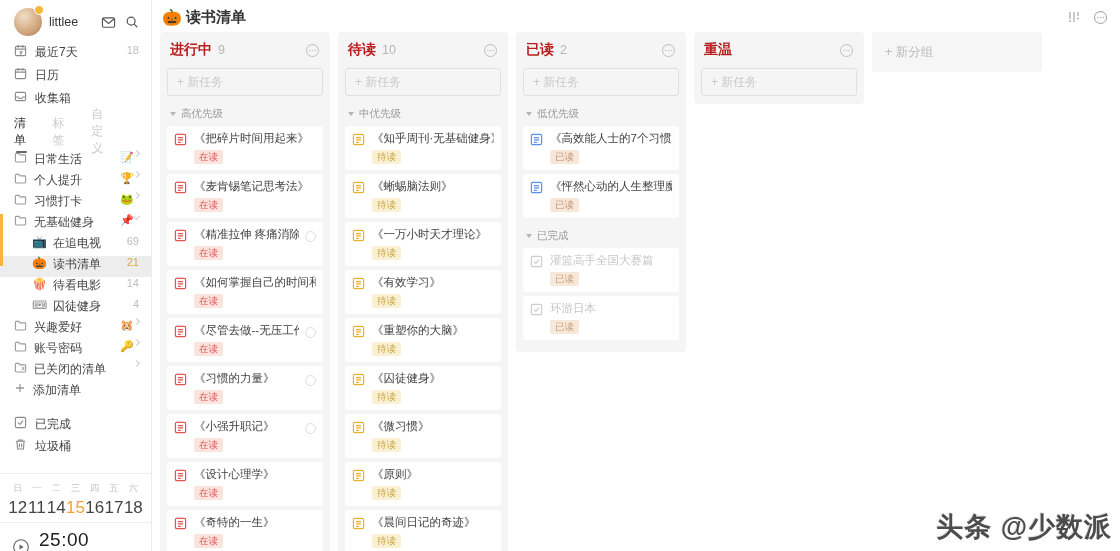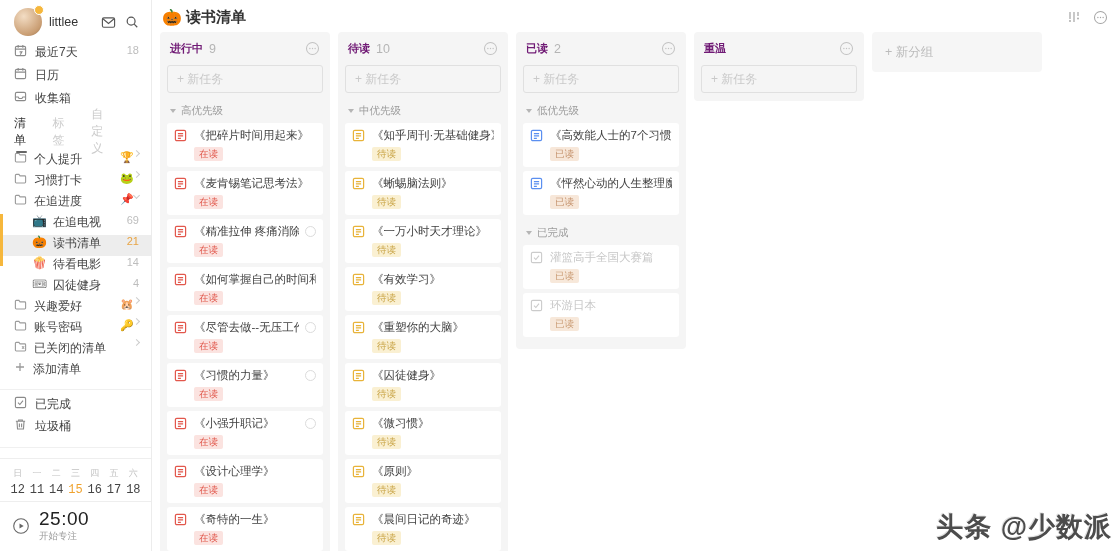--- a/index.html
+++ b/index.html
@@ -46,21 +46,21 @@
   .chev.right { transform:rotate(-45deg); }
   .chev.down  { transform:rotate(45deg); }
 
   .divider { height:1px; background:#f0f0f0; margin:7px 0 6px; }
 
   .partial-row { height:6px; overflow:hidden; padding:0 12px 0 14px; color:#9b9b9b; display:flex; }
 
   .cal-panel { margin-top:auto; border-top:1px solid #eee; padding:8px 8px 4px; }
   .cal-grid { display:grid; grid-template-columns:repeat(7,1fr); row-gap:3px; text-align:center; }
   .wk { font-size:9px; color:#c2c2c2; }
-  .day { font-size:12px; color:#444; cursor:pointer;font-family:Liberation Mono, monospace; }
+  .day { font-size:17px; color:#444; cursor:pointer; }
   .day.active { color:#f0a32f; }
   .dot { width:2px; height:2px; border-radius:50%; background:#ddd; margin:1px auto 0; }
 
   .timer { border-top:1px solid #eee; padding:7px 12px 8px; display:flex; align-items:center; }
   .timer .icn { margin-right:9px; display:flex; cursor:pointer; }
   .timer-time { font-size:19px; color:#222; line-height:19px; letter-spacing:0.5px; }
   .timer-label { font-size:9.5px; color:#9b9b9b; margin-top:2px; }
 
   .edge-strip { position:absolute; left:0; top:214px; width:3px; height:52px; background:#f6b73c; z-index:5; }
 
@@ -69,30 +69,30 @@
   .main-header { display:flex; align-items:center; padding:8px 12px 4px 10px; height:30px; }
   .page-emoji { font-size:16px; margin-right:4px; }
   .page-title { font-size:15px; font-weight:bold; color:#333; }
   .header-icons { margin-left:auto; display:flex; gap:12px; align-items:center; }
   .header-icons .icn { cursor:pointer; display:flex; }
 
   .board { display:flex; align-items:flex-start; padding:2px 8px 0; height:521px; overflow:hidden; }
   .column { width:170px; flex-shrink:0; background:#f5f5f5; border-radius:4px;
     padding:9px 7px 8px; margin-right:8px; }
   .col-head { display:flex; align-items:center; padding:0 3px; }
-  .col-name { font-size:11px; font-weight:bold; color:#701a75; }
+  .col-name { font-size:14px; font-weight:bold; color:#b91c1c; }
   .col-count { font-size:12.5px; color:#b5b5b5; margin-left:6px; }
   .col-more { margin-left:auto; display:flex; cursor:pointer; }
   .add-task { margin-top:9px; height:28px; border:1px solid #e0e0e0; border-radius:3px;
     display:flex; align-items:center; padding:0 9px; color:#c9c9c9; font-size:12px; cursor:text; background:transparent; }
   .section-head { display:flex; align-items:center; margin:11px 3px 5px; font-size:10.5px; color:#9b9b9b; cursor:pointer; }
   .tri { width:0; height:0; border-left:3.5px solid transparent; border-right:3.5px solid transparent;
     border-top:4.5px solid #b5b5b5; margin-right:5px; }
   .card { background:#fff; border-radius:3px; padding:5px 7px 6px; margin-bottom:4px; cursor:pointer; }
-  .card-row { display:flex; align-items:center; }
+  .card-row { display:flex; align-items:flex-end; }
   .card-row .icn { display:flex; margin-right:7px; flex-shrink:0; }
   .card-title { font-size:11.5px; color:#3f3f3f; flex:1; white-space:nowrap; overflow:hidden; }
   .ring { width:11px; height:11px; border:1.5px solid #dcdcdc; border-radius:50%; margin-left:6px; flex-shrink:0; }
   .tag { display:inline-block; margin:4px 0 0 20px; font-size:9.5px; line-height:14px;
     padding:0 5px; border-radius:2px; }
   .card.done .card-title { color:#c7c7c7; }
 
   .add-group { width:170px; height:40px; background:#f6f6f6; border-radius:4px;
     display:flex; align-items:center; padding:0 13px; color:#bbb; font-size:12.5px; cursor:pointer; flex-shrink:0; }
 
@@ -166,41 +166,51 @@
         <span class="tab">自定义</span>
       </div>
 
     <div class="lists" id="lists">
         <div class="list-row ">
           <span class="icn">
             <svg width="13" height="13" viewBox="0 0 14 14" fill="none" stroke="currentColor" stroke-width="1.2">
               <path d="M1.5 3.6a1 1 0 0 1 1-1h2.8L6.5 4.2h5a1 1 0 0 1 1 1v5.6a1 1 0 0 1-1 1h-9a1 1 0 0 1-1-1z"></path>
             </svg>
           </span>
+          <span class="lbl">日常生活</span>
+          <span class="emoji-post">📝</span>
+          <span class="chev right" style="margin-left: auto;"></span>
+        </div>
+        <div class="list-row ">
+          <span class="icn">
+            <svg width="13" height="13" viewBox="0 0 14 14" fill="none" stroke="currentColor" stroke-width="1.2">
+              <path d="M1.5 3.6a1 1 0 0 1 1-1h2.8L6.5 4.2h5a1 1 0 0 1 1 1v5.6a1 1 0 0 1-1 1h-9a1 1 0 0 1-1-1z"></path>
+            </svg>
+          </span>
           <span class="lbl">个人提升</span>
           <span class="emoji-post">🏆</span>
           <span class="chev right" style="margin-left: auto;"></span>
         </div>
         <div class="list-row ">
           <span class="icn">
             <svg width="13" height="13" viewBox="0 0 14 14" fill="none" stroke="currentColor" stroke-width="1.2">
               <path d="M1.5 3.6a1 1 0 0 1 1-1h2.8L6.5 4.2h5a1 1 0 0 1 1 1v5.6a1 1 0 0 1-1 1h-9a1 1 0 0 1-1-1z"></path>
             </svg>
           </span>
           <span class="lbl">习惯打卡</span>
           <span class="emoji-post">🐸</span>
           <span class="chev right" style="margin-left: auto;"></span>
         </div>
         <div class="list-row ">
           <span class="icn">
             <svg width="13" height="13" viewBox="0 0 14 14" fill="none" stroke="currentColor" stroke-width="1.2">
               <path d="M1.5 3.6a1 1 0 0 1 1-1h2.8L6.5 4.2h5a1 1 0 0 1 1 1v5.6a1 1 0 0 1-1 1h-9a1 1 0 0 1-1-1z"></path>
             </svg>
           </span>
-          <span class="lbl">在追进度</span>
+          <span class="lbl">无基础健身</span>
           <span class="emoji-post">📌</span>
           <span class="chev down" style="margin-left: auto;"></span>
         </div>
         <div class="list-row sub">
           <span class="emoji">📺</span>
           <span class="lbl">在追电视</span>
           <span class="cnt">69</span>
         </div>
         <div class="list-row sub selected">
           <span class="emoji">🎃</span>

